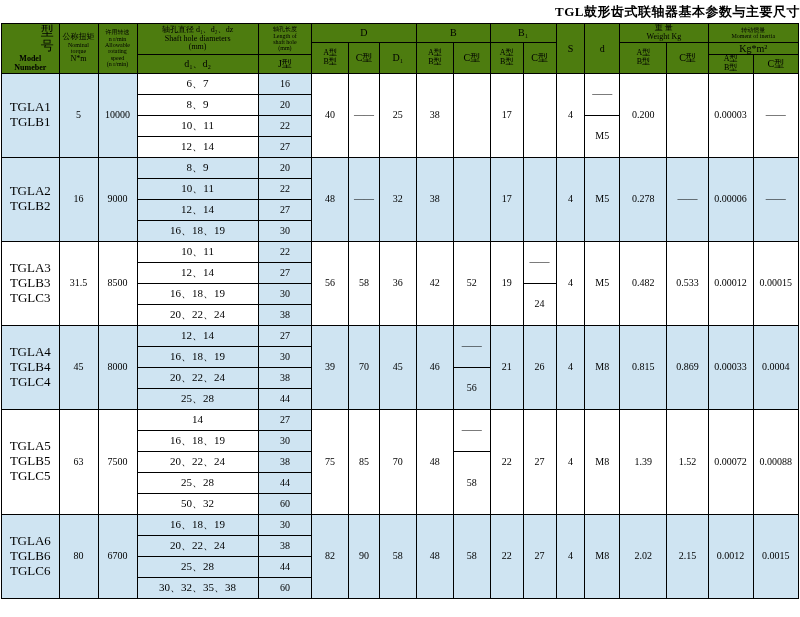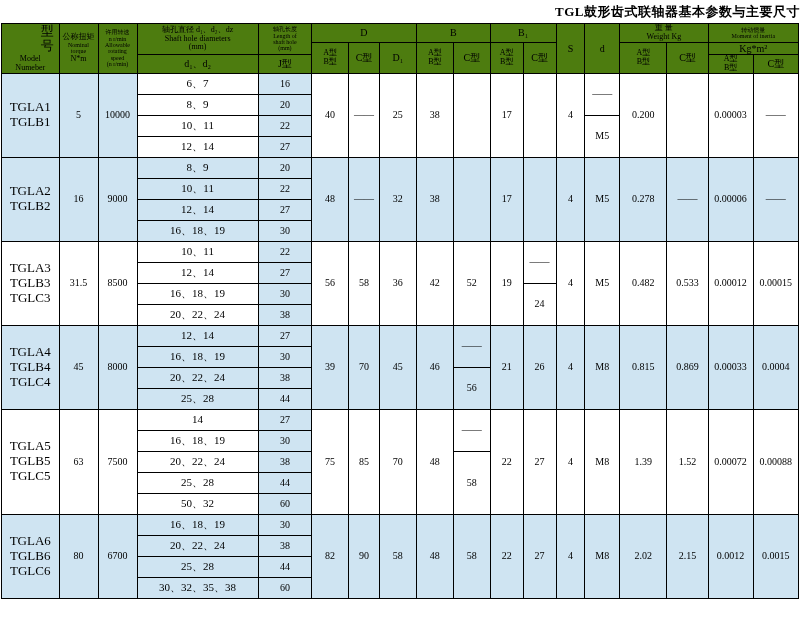--- a/index.html
+++ b/index.html
@@ -20,21 +20,21 @@
     padding:0;
     line-height:1.15;
   }
   .hdr{background:#4d7c0f;font-weight:normal;}
   .cell-blue{background:#cfe4f2;}
   .cell-white{background:#ffffff;}
   .xtiny{font-size:6px;line-height:1.05;}
   .sm{font-size:8px;line-height:1.1;}
   .md{font-size:10px;}
   .hdr-cn{font-size:13px;padding-left:34px;}
-  .hdr-en{font-size:8px;}
+  .hdr-en{font-size:8px;font-weight:bold;}
   .model-cell{font-size:13px;text-align:left;padding-left:4px;line-height:1.9;}
   .row-h{height:21px;}
   .dia{font-size:11px;text-align:left;padding-left:10px;}
   .ab{display:block;}
 </style>
 </head>
 <body>
 
 <div class="page">
 

